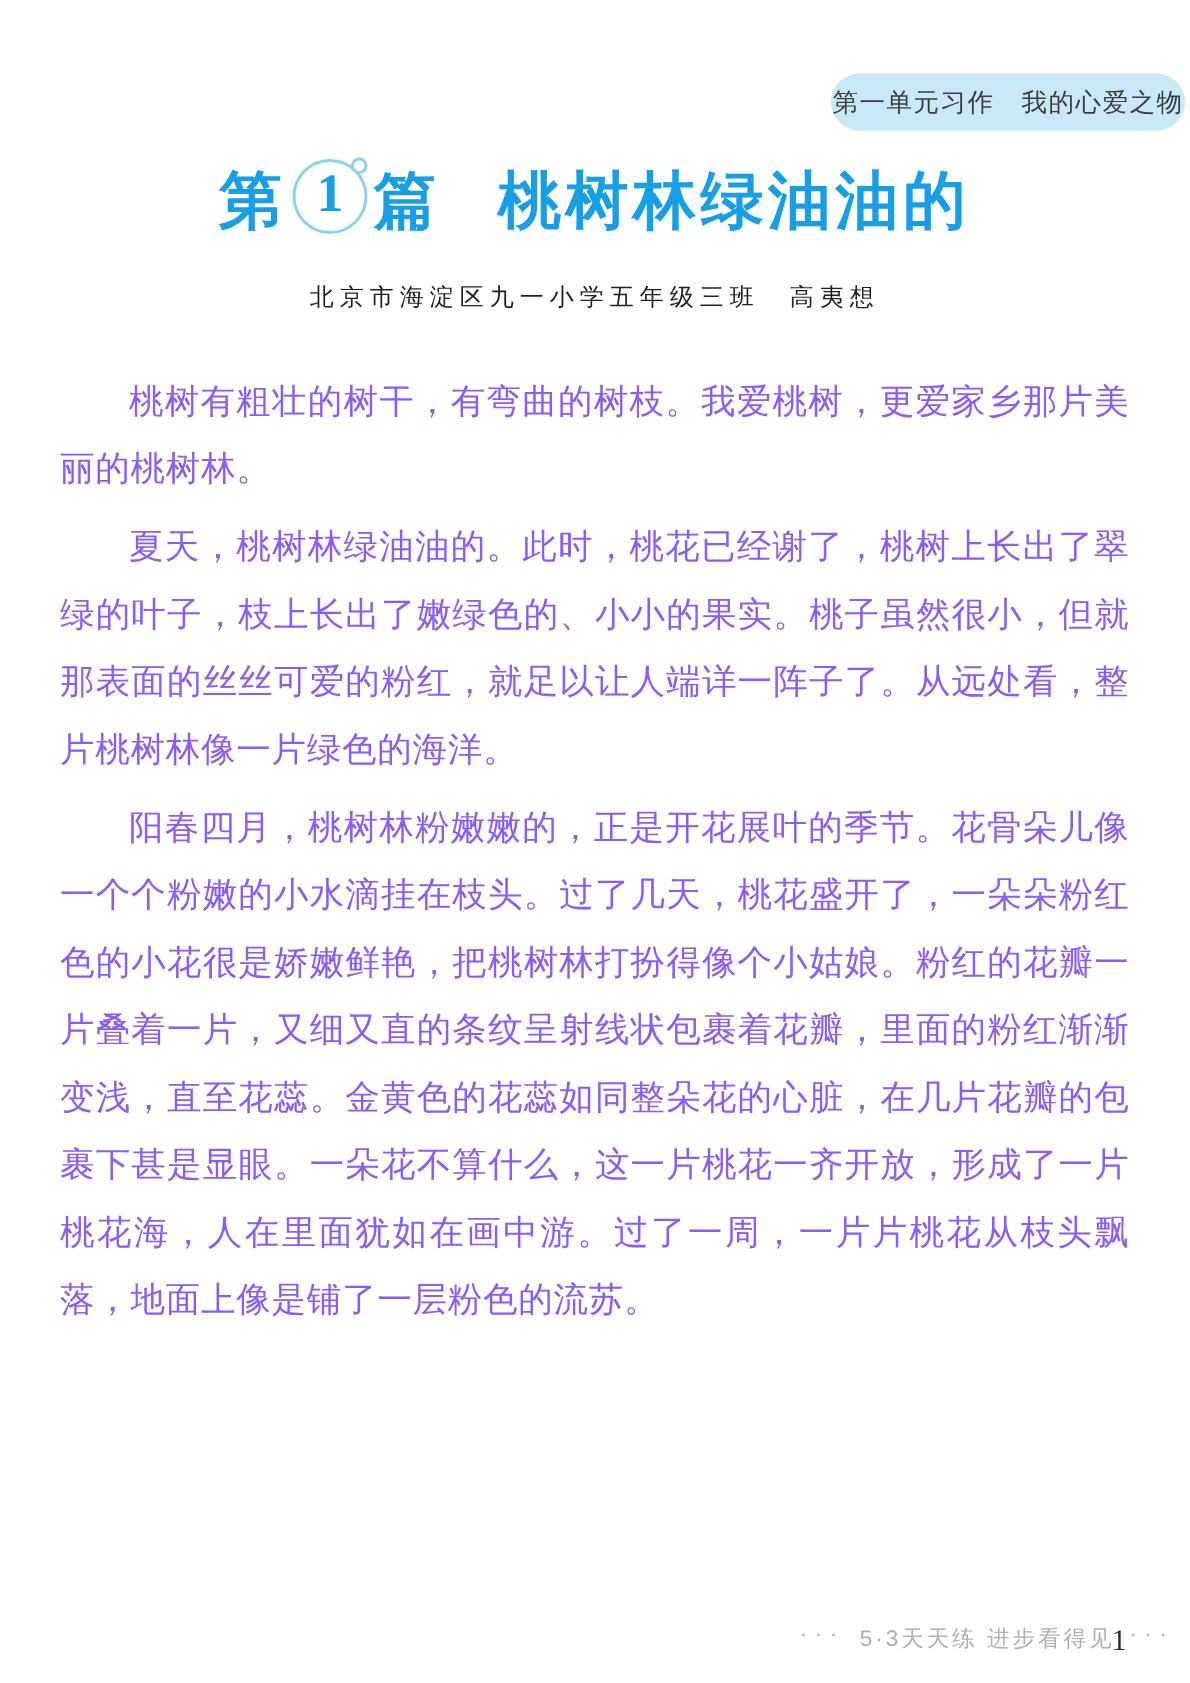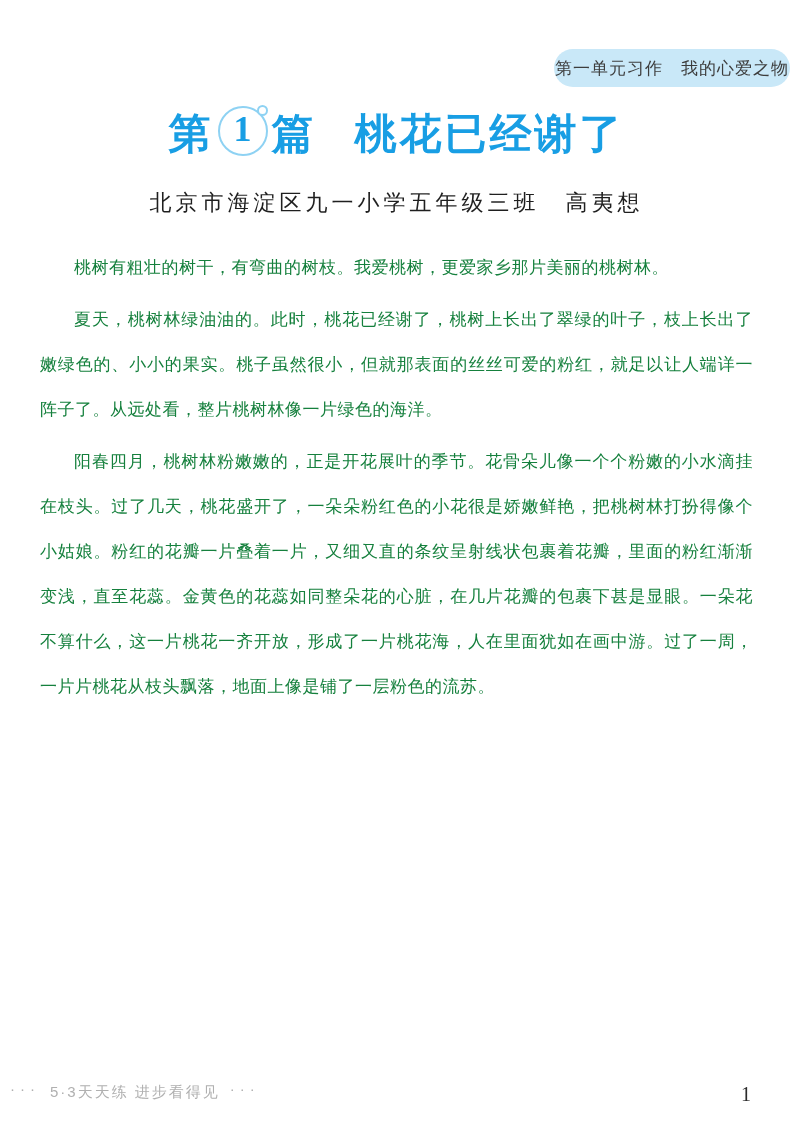--- a/index.html
+++ b/index.html
@@ -76,49 +76,49 @@
   }
   .title .title-name { margin-left: 38px; }
 
   
   .byline {
     position: absolute;
     top: 172px;
     left: 0;
     width: 100%;
     text-align: center;
-    font-size: 22px;
+    font-size: 16px;
     color: #1f1f1f;
     letter-spacing: 4px;
   }
 
   
   .body-text {
     position: absolute;
     top: 229px;
     left: 40px;
     width: 713px;
-    font-size: 17px;
+    font-size: 23px;
     line-height: 45px;
-    color: #15803d;
+    color: #8b5cf6;
     text-align: justify;
     letter-spacing: 0.5px;
   }
   .body-text p {
     text-indent: 2em;
     margin-bottom: 7px;
   }
 
   
   .footer-slogan {
     position: absolute;
     bottom: 36px;
     left: 0;
     width: 100%;
-    text-align: left;
+    text-align: right;
     font-family: "Liberation Sans", "DejaVu Sans", sans-serif;
     font-size: 15px;
     color: #b0b0b0;
     letter-spacing: 2px;
   }
   .footer-slogan .dots {
     letter-spacing: 5px;
     margin: 0 10px;
     position: relative;
     top: -3px;
@@ -132,21 +132,21 @@
   }
 </style>
 </head>
 <body>
 
 <div class="page">
 
   <div class="unit-badge">第一单元习作　我的心爱之物</div>
 
   <div class="title">
-    <span>第</span><span class="num-circle"><span class="num">1</span><span class="bubble"></span></span><span>篇</span><span class="title-name">桃花已经谢了</span>
+    <span>第</span><span class="num-circle"><span class="num">1</span><span class="bubble"></span></span><span>篇</span><span class="title-name">桃树林绿油油的</span>
   </div>
 
   <div class="byline">北京市海淀区九一小学五年级三班　高夷想</div>
 
   <div class="body-text">
     <p>桃树有粗壮的树干，有弯曲的树枝。我爱桃树，更爱家乡那片美丽的桃树林。</p>
     <p>夏天，桃树林绿油油的。此时，桃花已经谢了，桃树上长出了翠绿的叶子，枝上长出了嫩绿色的、小小的果实。桃子虽然很小，但就那表面的丝丝可爱的粉红，就足以让人端详一阵子了。从远处看，整片桃树林像一片绿色的海洋。</p>
     <p>阳春四月，桃树林粉嫩嫩的，正是开花展叶的季节。花骨朵儿像一个个粉嫩的小水滴挂在枝头。过了几天，桃花盛开了，一朵朵粉红色的小花很是娇嫩鲜艳，把桃树林打扮得像个小姑娘。粉红的花瓣一片叠着一片，又细又直的条纹呈射线状包裹着花瓣，里面的粉红渐渐变浅，直至花蕊。金黄色的花蕊如同整朵花的心脏，在几片花瓣的包裹下甚是显眼。一朵花不算什么，这一片桃花一齐开放，形成了一片桃花海，人在里面犹如在画中游。过了一周，一片片桃花从枝头飘落，地面上像是铺了一层粉色的流苏。</p>
   </div>
 

